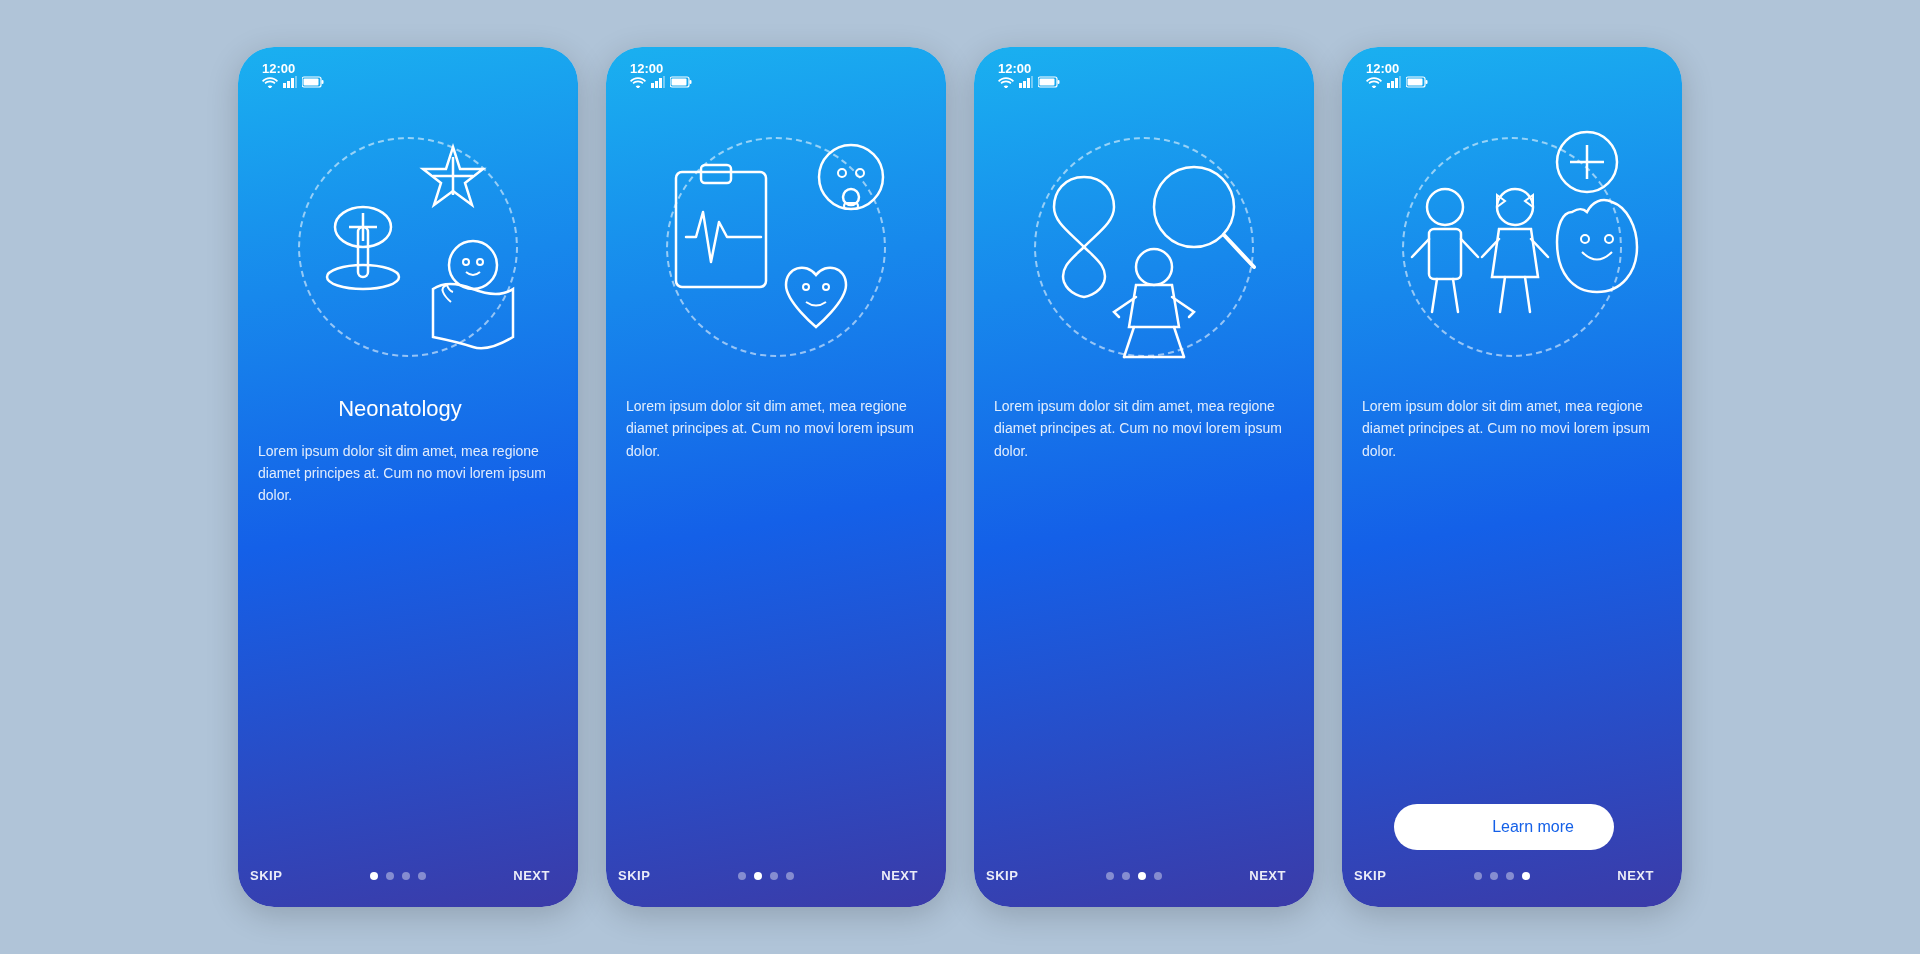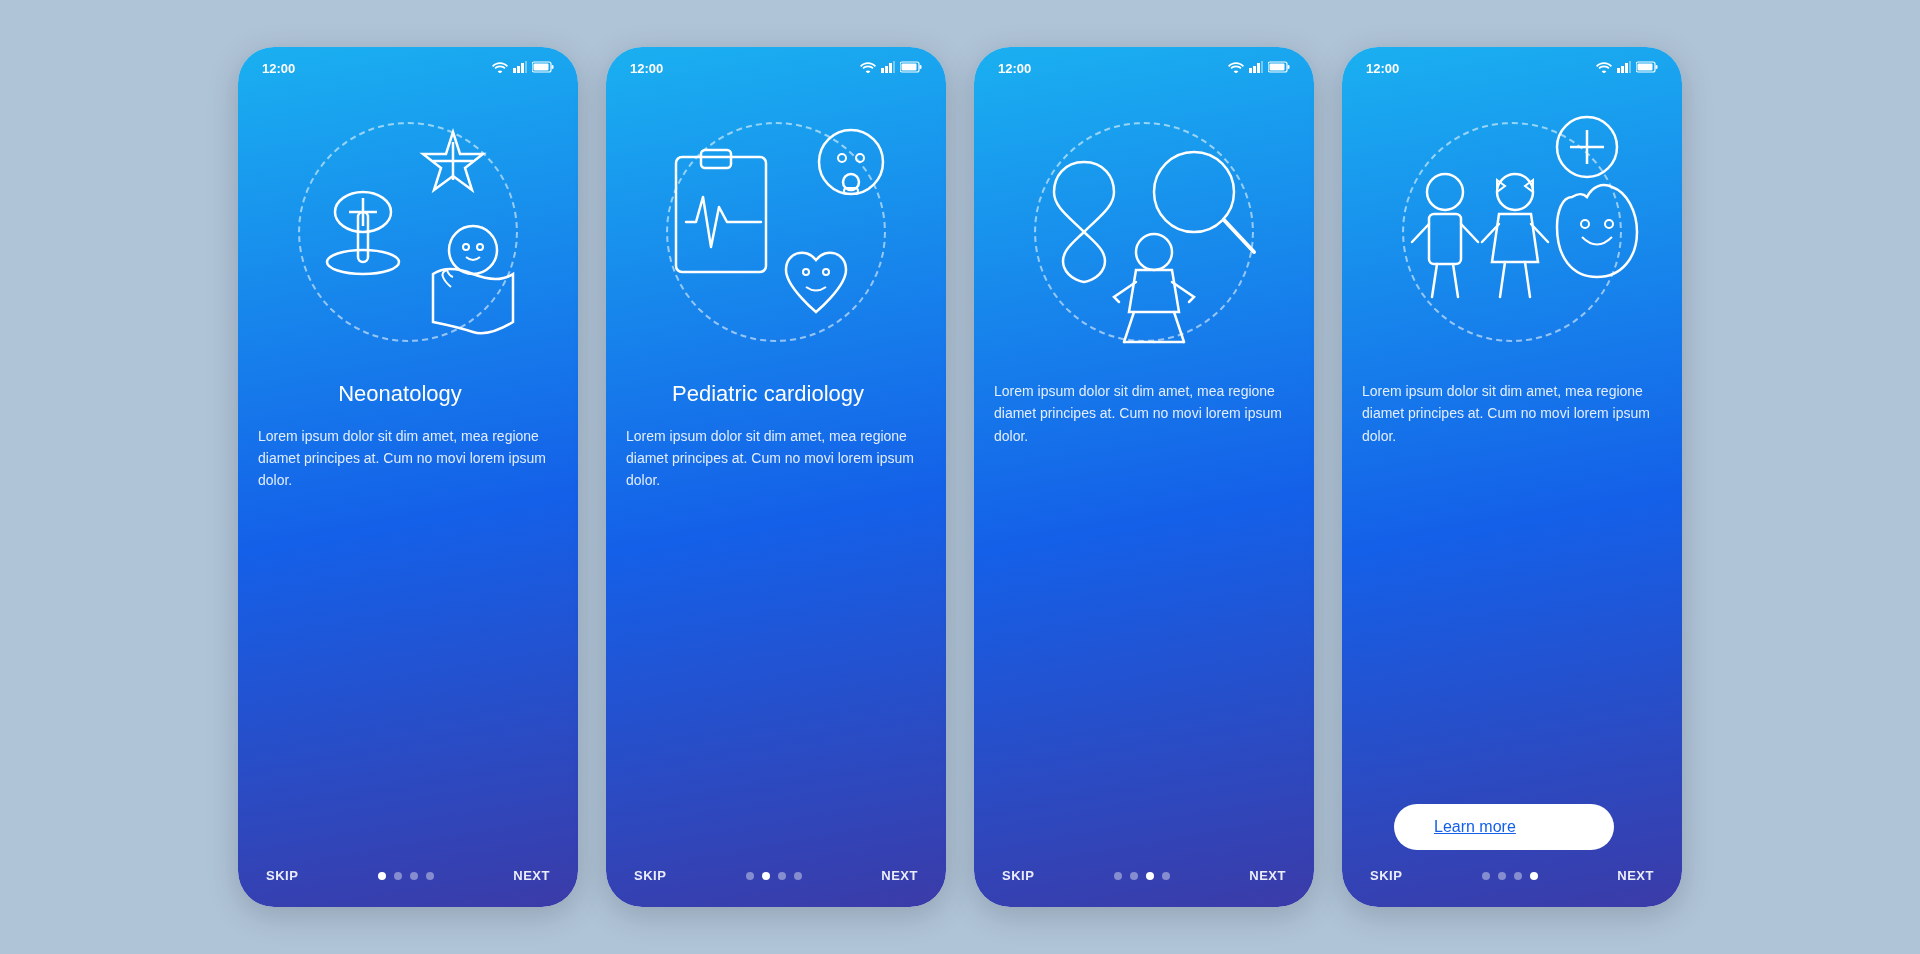--- a/index.html
+++ b/index.html
@@ -42,20 +42,21 @@
     .screen-3 .phone-gradient { background: linear-gradient(170deg, #1ab0f0 0%, #1460e8 55%, #3b3ba8 100%); }
     .screen-4 .phone-gradient { background: linear-gradient(170deg, #1ab0f0 0%, #1460e8 55%, #3b3ba8 100%); }
 
     
     .status-bar {
       width: 100%;
       display: flex;
       justify-content: space-between;
       align-items: flex-start;
       padding: 14px 24px 6px 24px;
+      flex-direction: column;
     }
     .status-time {
       color: white;
       font-size: 13px;
       font-weight: 600;
     }
     .status-icons {
       display: flex;
       align-items: center;
       gap: 5px;
@@ -121,31 +122,30 @@
       color: #1460e8;
       border: none;
       border-radius: 50px;
       padding: 14px 40px;
       font-size: 16px;
       font-weight: 500;
       cursor: pointer;
       margin: 10px auto 8px auto;
       display: block;
       width: 220px;
-      text-align: left;
-      text-decoration: underline;
+      text-align: right;
     }
 
     
     .nav-bar {
       width: 100%;
       display: flex;
       align-items: center;
       justify-content: space-between;
-      padding: 10px 28px 0 28px;
+      padding: 10px 28px 0 12px;
     }
     .nav-skip, .nav-next {
       color: rgba(255,255,255,0.9);
       font-size: 13px;
       font-weight: 600;
       letter-spacing: 0.5px;
       cursor: pointer;
       background: none;
       border: none;
     }
@@ -303,21 +303,20 @@
             <path d="M55 28 C55 10 35 5 25 18 C15 5 -5 10 -5 28 C-5 45 25 70 25 70 C25 70 55 45 55 28 Z" stroke="white" stroke-width="2.5" fill="none"></path>
 
             <circle cx="15" cy="30" r="3" stroke="white" stroke-width="2" fill="none"></circle>
             <circle cx="35" cy="30" r="3" stroke="white" stroke-width="2" fill="none"></circle>
             <path d="M15 45 Q25 52 35 45" stroke="white" stroke-width="2" fill="none"></path>
           </g>
         </svg>
       </div>
 
       <div class="screen-content">
-        <div class="screen-title">Pediatric cardiology</div>
         <div class="screen-description">Lorem ipsum dolor sit dim amet, mea regione diamet principes at. Cum no movi lorem ipsum dolor.</div>
       </div>
 
       <div class="nav-bar">
         <button class="nav-skip">SKIP</button>
         <div class="nav-dots">
           <div class="dot"></div>
           <div class="dot active"></div>
           <div class="dot"></div>
           <div class="dot"></div>

